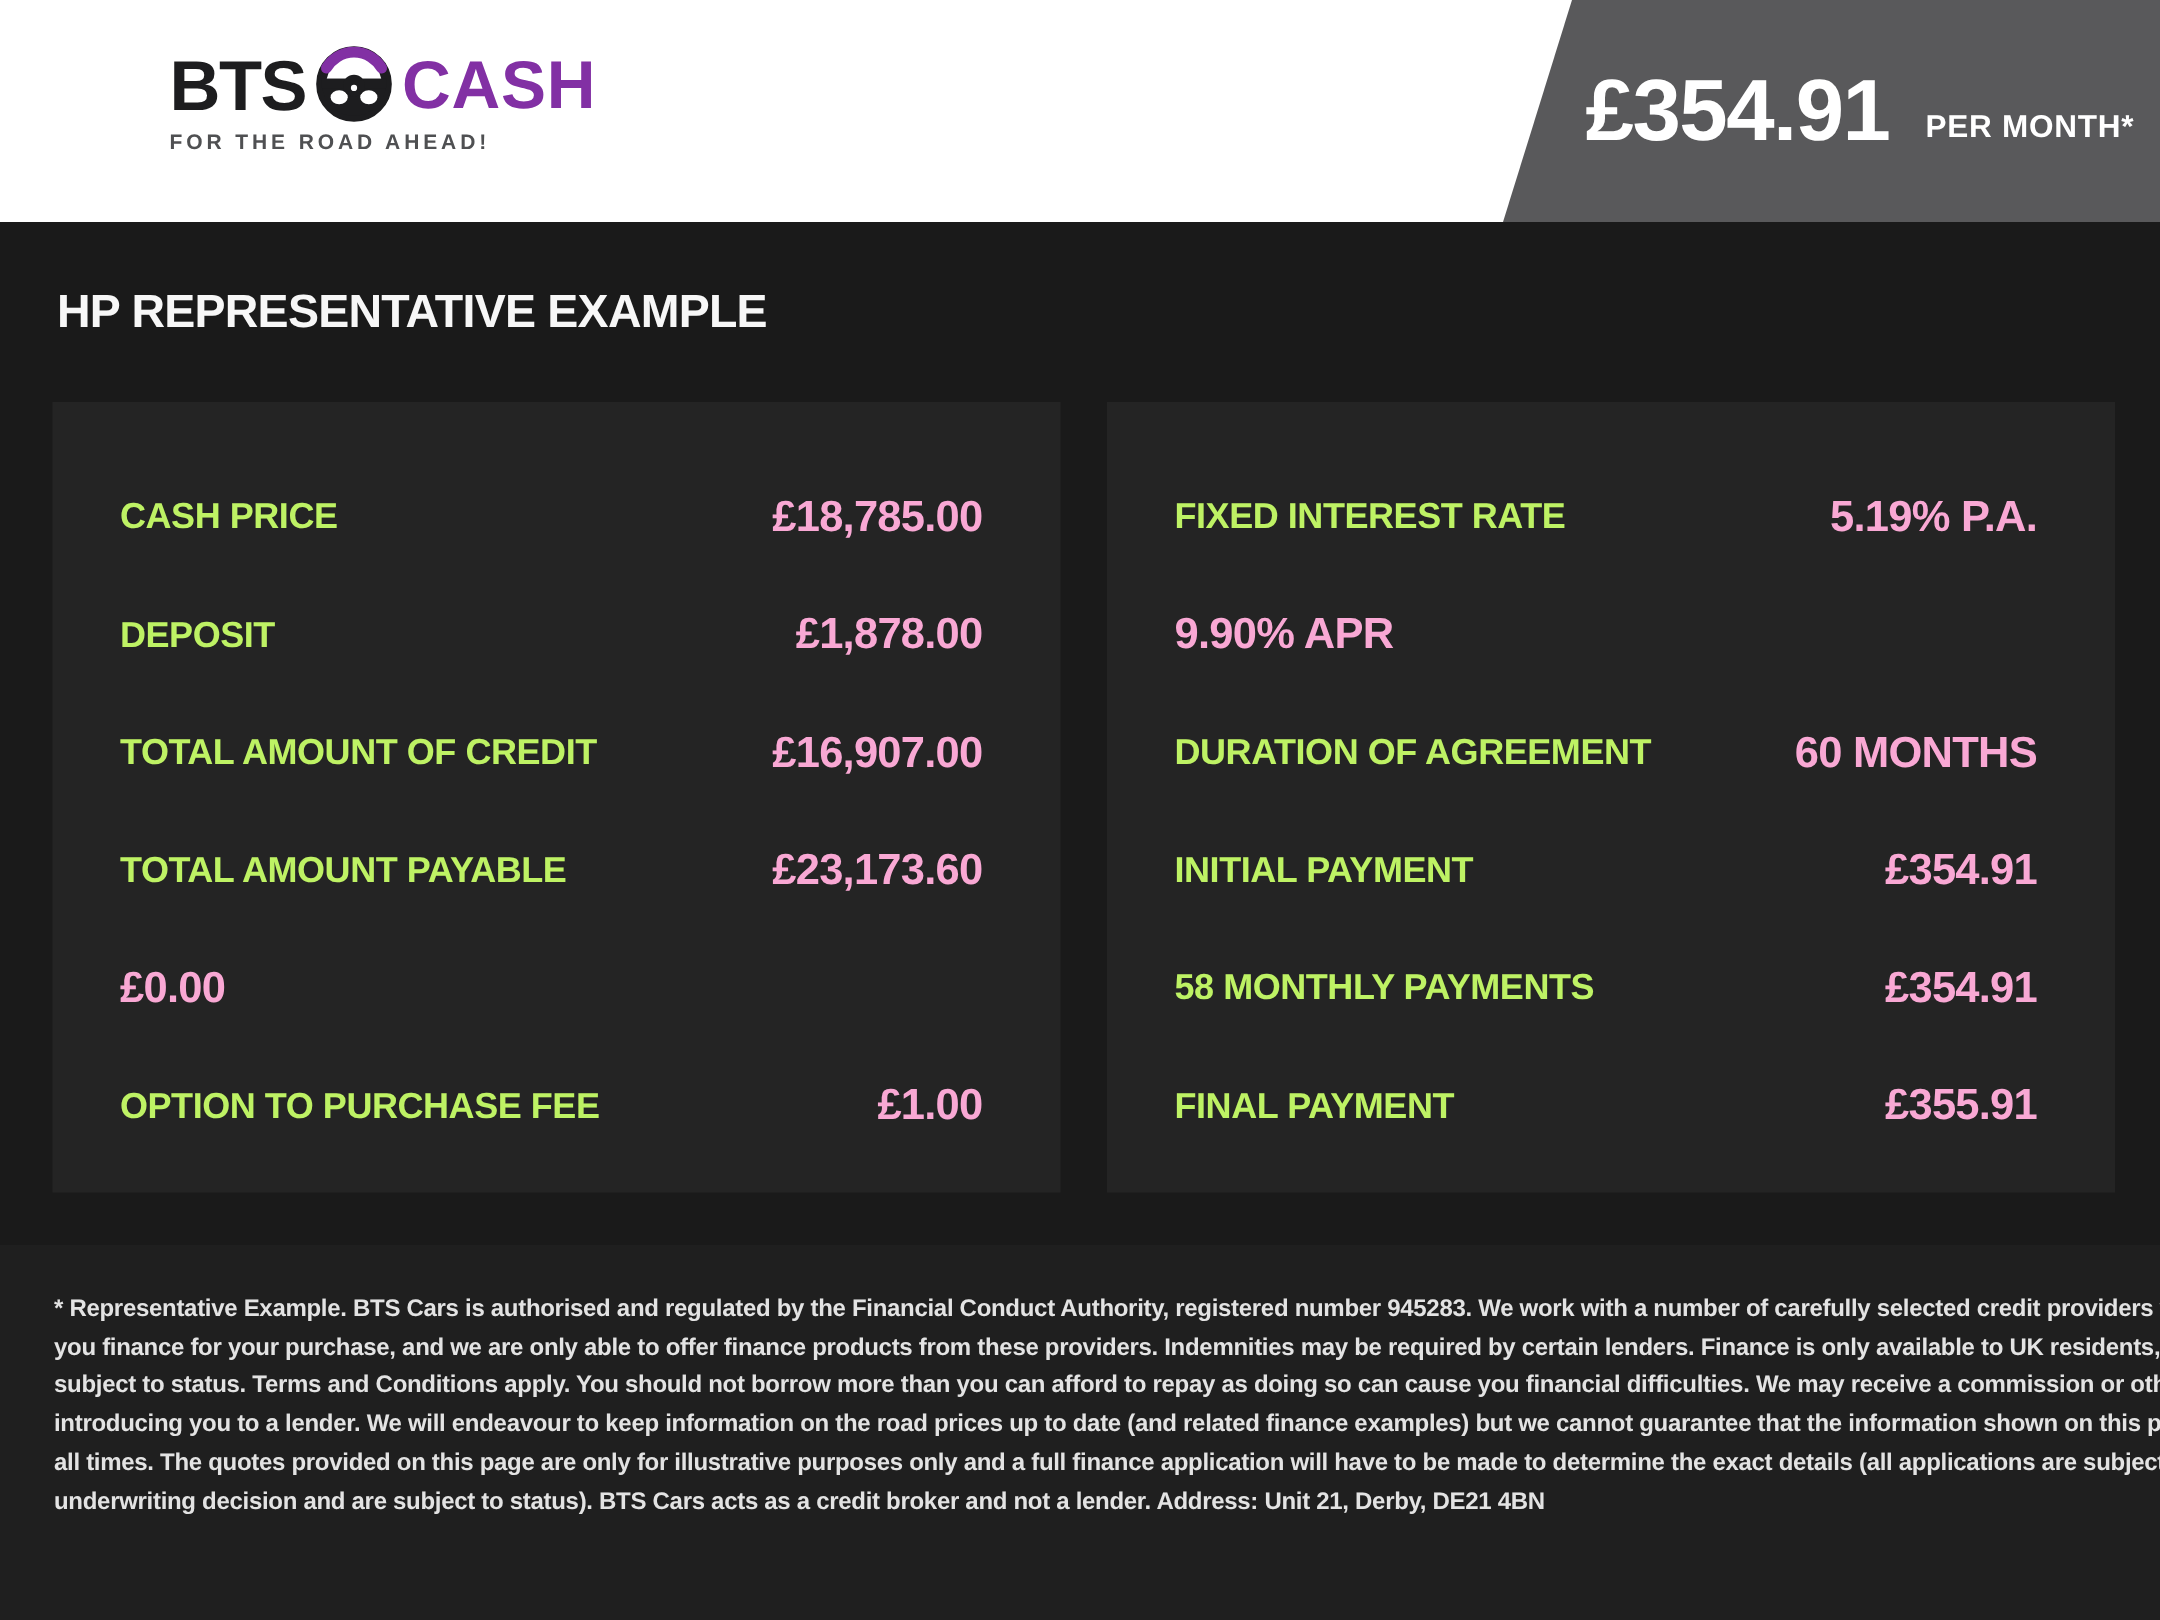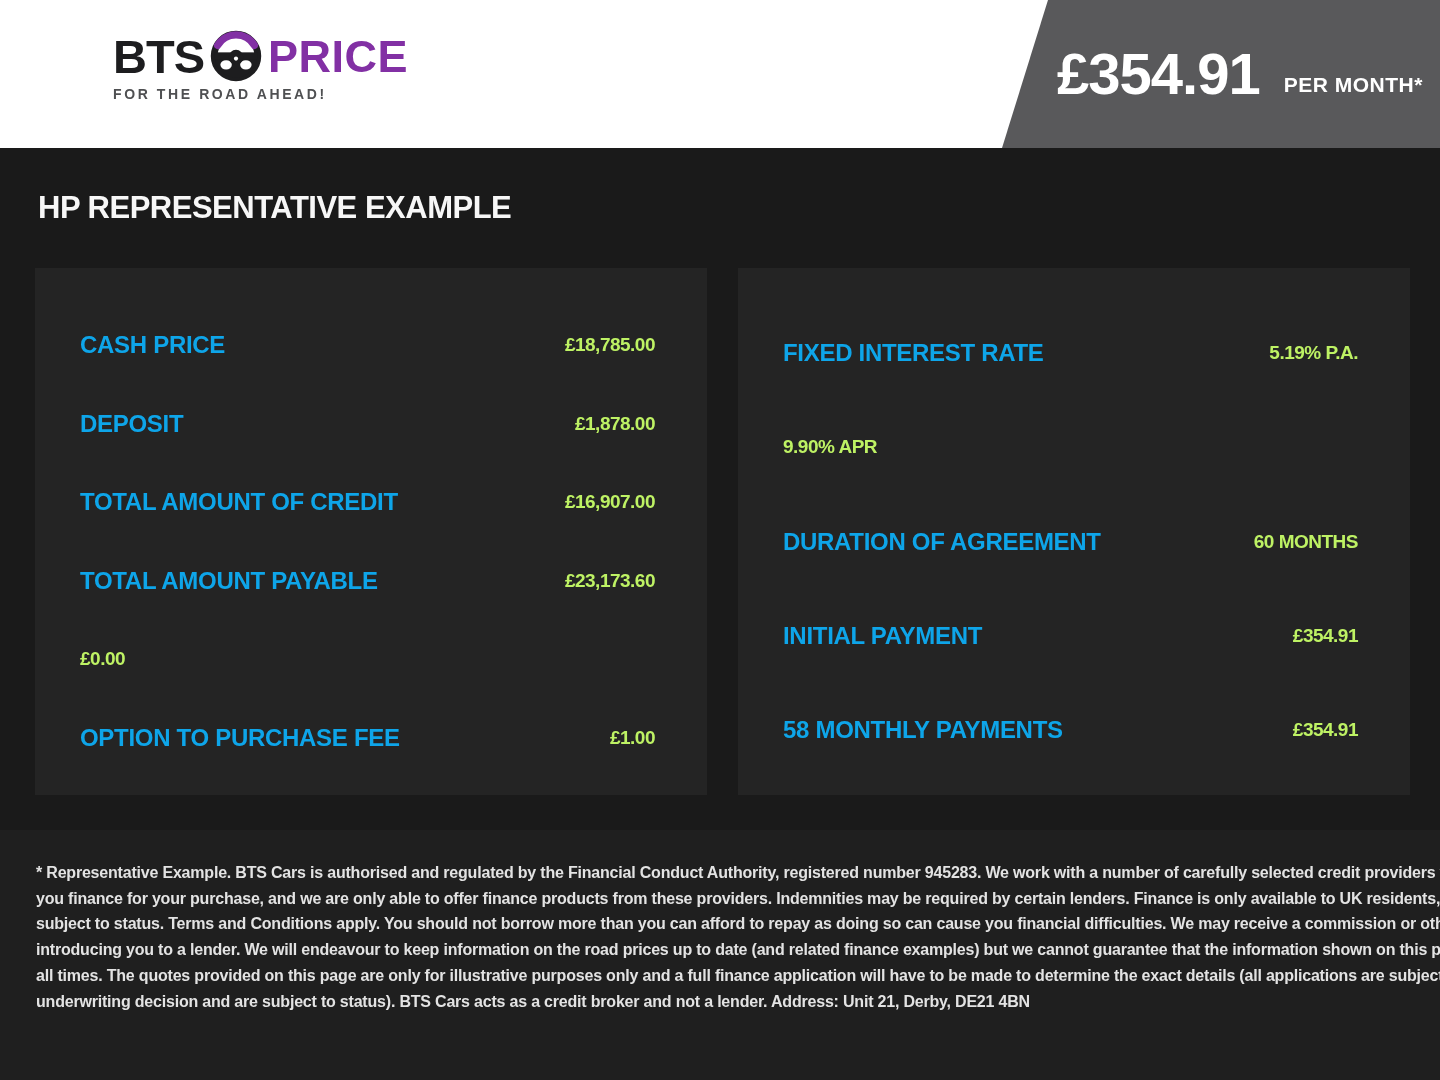--- a/index.html
+++ b/index.html
@@ -114,27 +114,27 @@
   }
   .finance-row {
     flex: 1;
     display: flex;
     align-items: center;
     justify-content: space-between;
   }
   .row-label {
     font-size: 24px;
     letter-spacing: -0.3px;
-    color: #0ea5e9;
+    color: #bef264;
     white-space: nowrap;
   }
   .row-value {
-    font-size: 19px;
+    font-size: 29px;
     letter-spacing: -0.5px;
-    color: #bef264;
+    color: #f9a8d4;
     white-space: nowrap;
   }
 
   
   .footer {
     width: 1440px;
     height: 250px;
     background: #1f1f1f;
     padding: 30px 30px 0 36px;
   }
@@ -158,21 +158,21 @@
           <circle cx="50" cy="50" r="42" fill="none" stroke="#1d1d1f" stroke-width="13"></circle>
           <path d="M 14.6 29.5 A 41 41 0 0 1 85.4 29.5" fill="none" stroke="#8230a4" stroke-width="14" stroke-linecap="round"></path>
           <path d="M 9 50 A 41 41 0 0 0 91 50 Z" fill="#1d1d1f"></path>
           <rect x="8" y="43" width="84" height="13" fill="#1d1d1f"></rect>
           <ellipse cx="31" cy="67" rx="11" ry="9" fill="#ffffff"></ellipse>
           <ellipse cx="69" cy="67" rx="11" ry="9" fill="#ffffff"></ellipse>
           <circle cx="50" cy="52" r="14" fill="#1d1d1f"></circle>
           <circle cx="50" cy="55" r="4" fill="#ffffff"></circle>
         </svg>
       </span>
-      <span class="logo-cars">PRICE</span>
+      <span class="logo-cars">CASH</span>
     </div>
     <div class="logo-tagline">FOR THE ROAD AHEAD!</div>
   </div>
 
   <div class="price-banner">
     <span class="price-big">£354.91</span>
     <span class="price-suffix">PER MONTH*</span>
   </div>
 </div>
 
@@ -218,20 +218,24 @@
         <span class="row-label">DURATION OF AGREEMENT</span>
         <span class="row-value">60 MONTHS</span>
       </div>
       <div class="finance-row">
         <span class="row-label">INITIAL PAYMENT</span>
         <span class="row-value">£354.91</span>
       </div>
       <div class="finance-row">
         <span class="row-label">58 MONTHLY PAYMENTS</span>
         <span class="row-value">£354.91</span>
+      </div>
+      <div class="finance-row">
+        <span class="row-label">FINAL PAYMENT</span>
+        <span class="row-value">£355.91</span>
       </div>
     </div>
   </div>
 </div>
 
 <div class="footer">
   <div class="footer-line">* Representative Example. BTS Cars is authorised and regulated by the Financial Conduct Authority, registered number 945283. We work with a number of carefully selected credit providers who may be able to offer</div>
   <div class="footer-line">you finance for your purchase, and we are only able to offer finance products from these providers. Indemnities may be required by certain lenders. Finance is only available to UK residents, aged 18 or over,</div>
   <div class="footer-line">subject to status. Terms and Conditions apply. You should not borrow more than you can afford to repay as doing so can cause you financial difficulties. We may receive a commission or other benefits for</div>
   <div class="footer-line">introducing you to a lender. We will endeavour to keep information on the road prices up to date (and related finance examples) but we cannot guarantee that the information shown on this page is up to date at</div>

